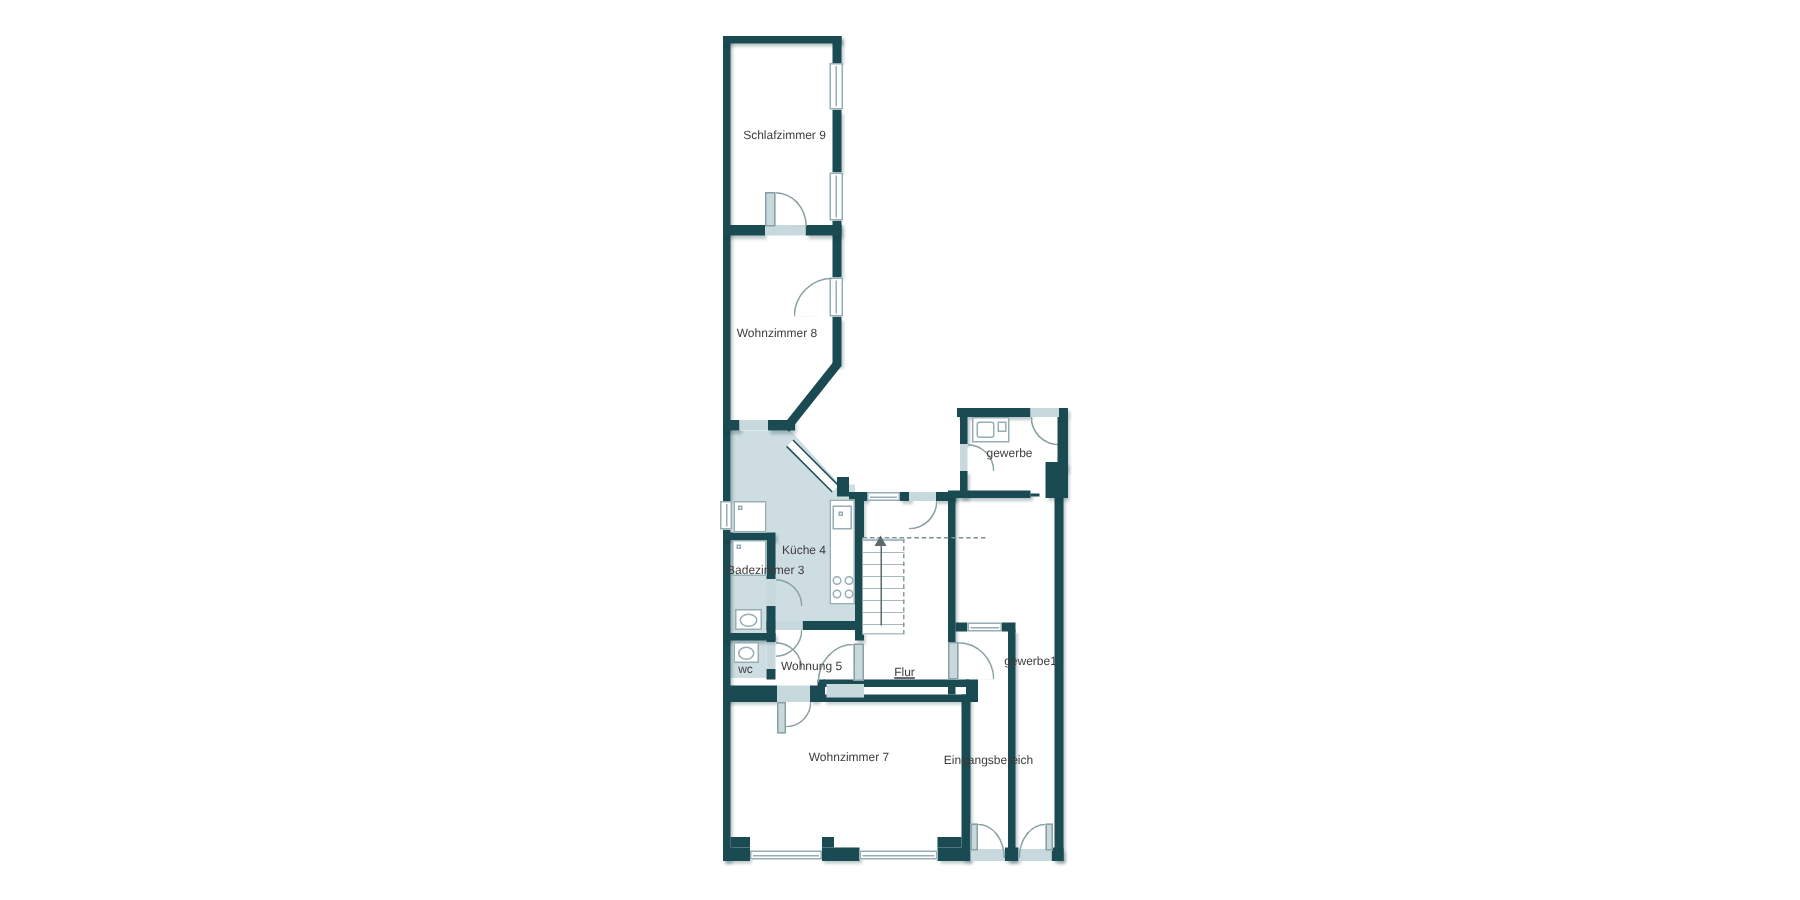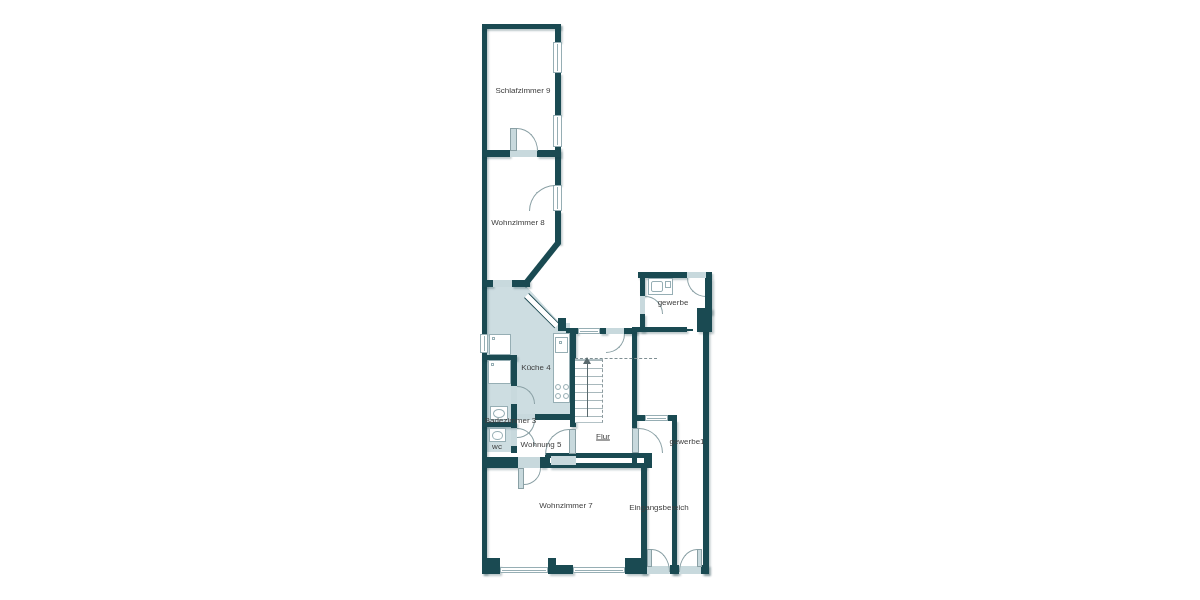--- a/index.html
+++ b/index.html
@@ -177,22 +177,22 @@
     <span class="burner" style="left:9px;top:59px;"></span>
   </div>
   <div class="fix" style="left:648px;top:278px;width:25px;height:17px;">
     <span class="inner" style="left:2px;top:2px;width:12px;height:11px;border-radius:2px;"></span>
     <span class="inner" style="left:16px;top:2px;width:6px;height:7px;"></span>
   </div>
 
   <span class="lbl" style="left:523px;top:90px;">Schlafzimmer 9</span>
   <span class="lbl" style="left:518px;top:222px;">Wohnzimmer 8</span>
   <span class="lbl" style="left:536px;top:367px;">Küche 4</span>
-  <span class="lbl" style="left:501px;top:420px;padding-left:19px;">Badezimmer 3</span>
+  <span class="lbl" style="left:501px;top:380px;padding-left:19px;">Badezimmer 3</span>
   <span class="lbl" style="left:497px;top:446px;">wc</span>
   <span class="lbl" style="left:541px;top:444px;">Wohnung 5</span>
-  <span class="lbl" style="left:603px;top:436px;text-decoration:underline;">Flur</span>
+  <span class="lbl" style="left:603px;top:448px;text-decoration:underline;">Flur</span>
   <span class="lbl" style="left:566px;top:505px;">Wohnzimmer 7</span>
   <span class="lbl" style="left:659px;top:507px;">Eingangsbereich</span>
   <span class="lbl" style="left:673px;top:302px;">gewerbe</span>
   <span class="lbl" style="left:687px;top:441px;">gewerbe1</span>
 
 </div>
 
 </body></html>

